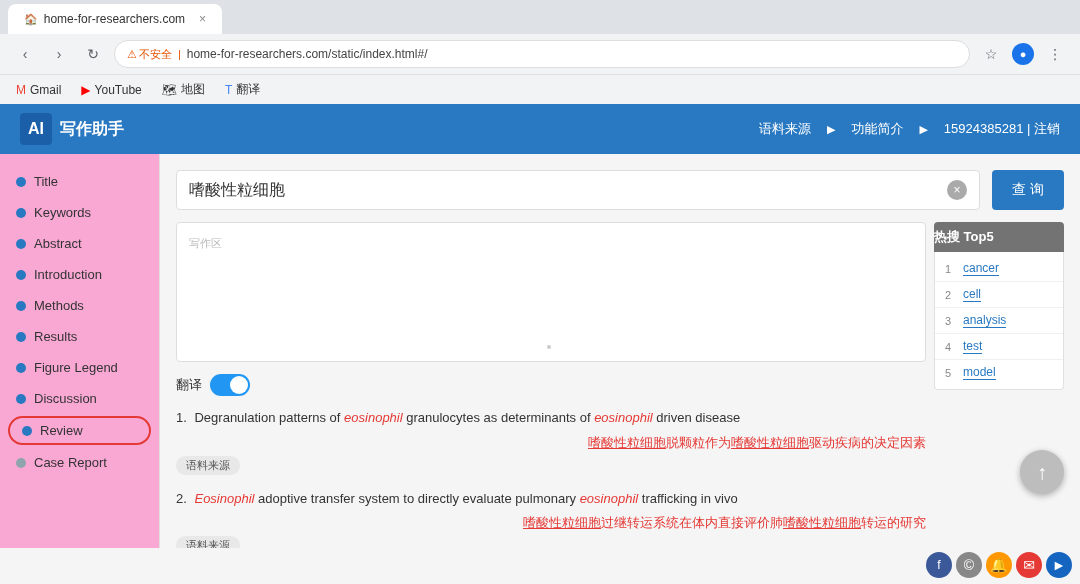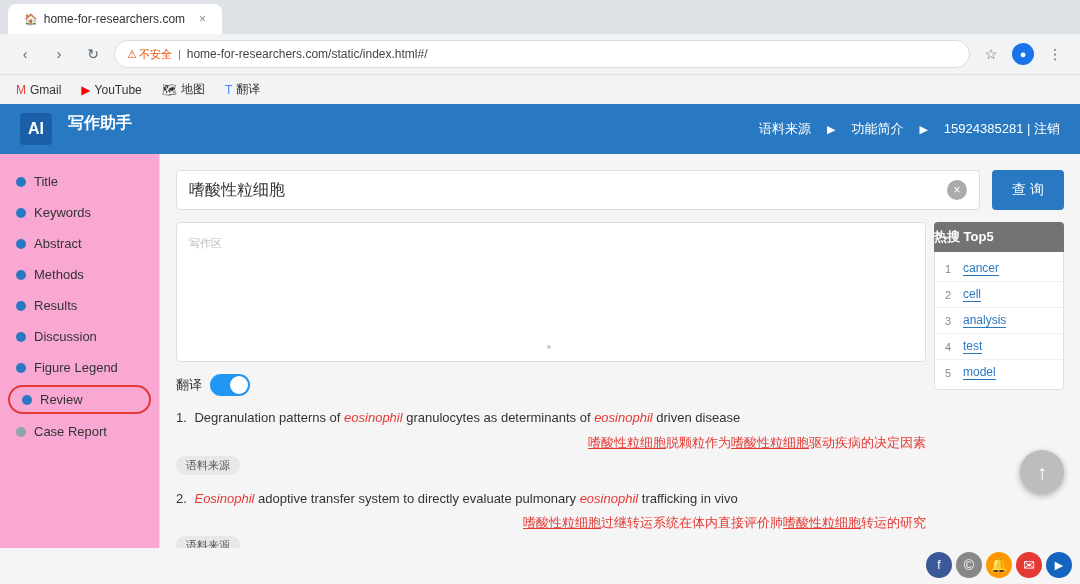--- a/index.html
+++ b/index.html
@@ -88,22 +88,22 @@
     .app-header {
       height: 50px;
       background: #2979c2;
       display: flex;
       align-items: center;
       justify-content: space-between;
       padding: 0 20px;
     }
     .app-logo {
       display: flex;
-      align-items: flex-start;
-      gap: 16px;
+      align-items: center;
+      gap: 8px;
     }
     .logo-icon {
       width: 32px; height: 32px;
       background: #1a5fa8;
       border-radius: 4px;
       display: flex;
       align-items: center;
       justify-content: center;
       color: white;
       font-size: 18px;
@@ -462,33 +462,37 @@
     <div class="sidebar-item">
       <span class="sidebar-dot"></span>
       <span>Keywords</span>
     </div>
     <div class="sidebar-item">
       <span class="sidebar-dot"></span>
       <span>Abstract</span>
     </div>
     <div class="sidebar-item">
       <span class="sidebar-dot"></span>
+      <span>Introduction</span>
+    </div>
+    <div class="sidebar-item">
+      <span class="sidebar-dot"></span>
       <span>Methods</span>
     </div>
     <div class="sidebar-item">
       <span class="sidebar-dot"></span>
       <span>Results</span>
     </div>
     <div class="sidebar-item">
       <span class="sidebar-dot"></span>
+      <span>Figure Legend</span>
+    </div>
+    <div class="sidebar-item">
+      <span class="sidebar-dot"></span>
       <span>Discussion</span>
-    </div>
-    <div class="sidebar-item">
-      <span class="sidebar-dot"></span>
-      <span>Figure Legend</span>
     </div>
     <div class="sidebar-item review-item">
       <span class="sidebar-dot"></span>
       <span>Review</span>
     </div>
     <div class="sidebar-item">
       <span class="sidebar-dot" style="background:#90a4ae;"></span>
       <span>Case Report</span>
     </div>
   </div>

